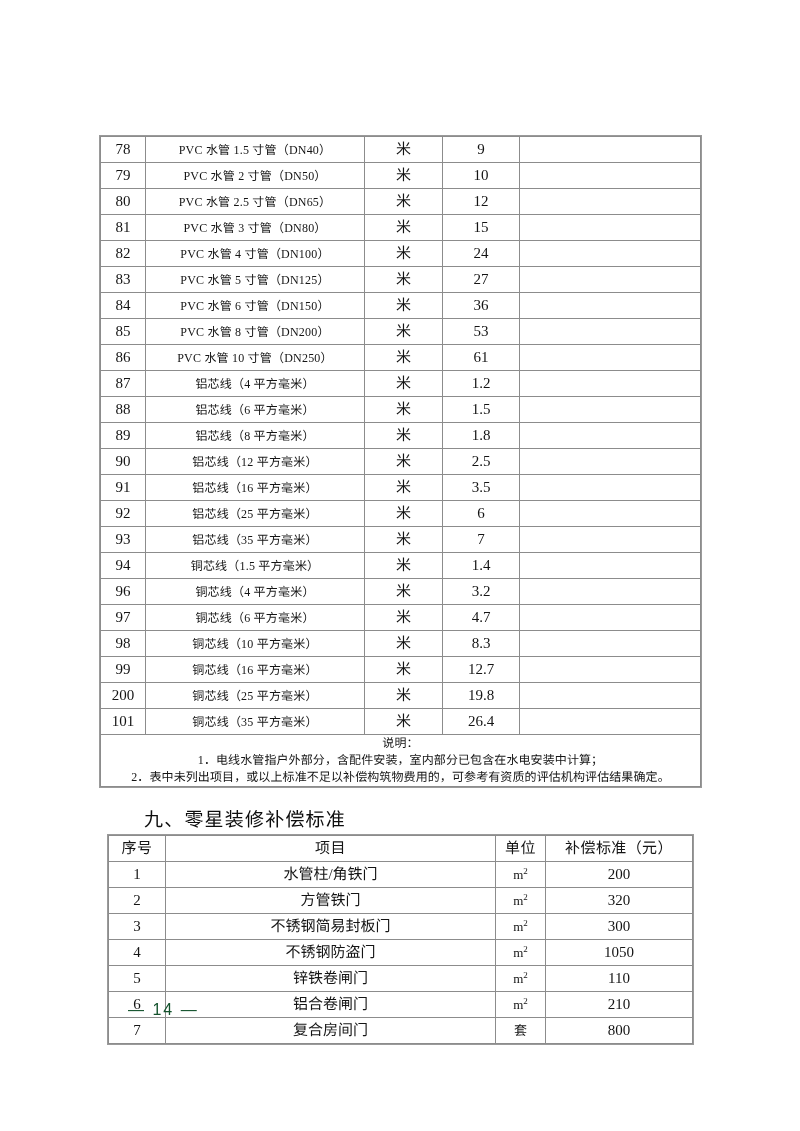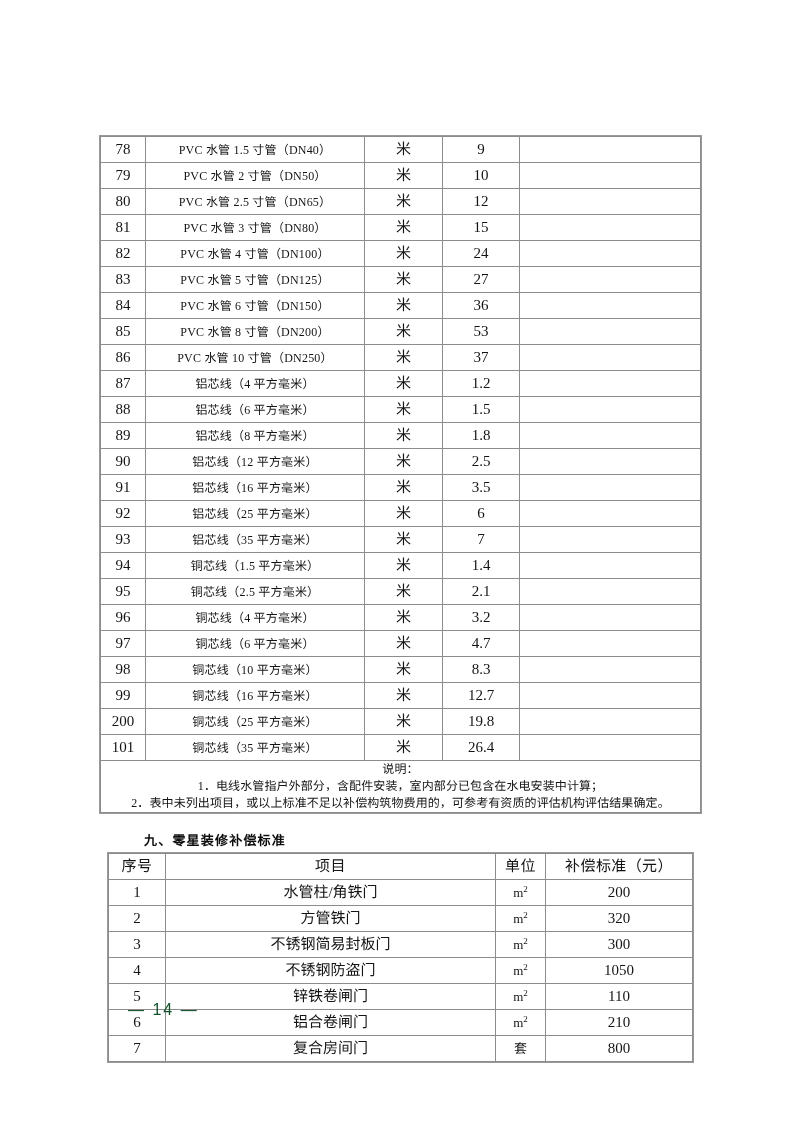--- a/index.html
+++ b/index.html
@@ -89,22 +89,22 @@
     letter-spacing: 0.1px;
   }
 
   .notes-body p {
     margin: 0;
   }
 
   
   .section-heading {
     font-family: "Liberation Sans", "DejaVu Sans", sans-serif;
-    font-weight: bold;
-    font-size: 13px;
+    font-weight: normal;
+    font-size: 19px;
     letter-spacing: 1.2px;
     margin: 17px 0 4px 44px;
     color: #0d0d0d;
     white-space: nowrap;
   }
 
   
   .t2-wrap {
     width: 562px;
     margin-left: 8px;
@@ -219,21 +219,21 @@
             <td class="no">85</td>
             <td class="item">PVC 水管 8 寸管（DN200）</td>
             <td class="unit">米</td>
             <td class="std">53</td>
             <td class="blank"></td>
           </tr>
           <tr>
             <td class="no">86</td>
             <td class="item">PVC 水管 10 寸管（DN250）</td>
             <td class="unit">米</td>
-            <td class="std">37</td>
+            <td class="std">61</td>
             <td class="blank"></td>
           </tr>
           <tr>
             <td class="no">87</td>
             <td class="item">铝芯线（4 平方毫米）</td>
             <td class="unit">米</td>
             <td class="std">1.2</td>
             <td class="blank"></td>
           </tr>
           <tr>
@@ -276,27 +276,20 @@
             <td class="item">铝芯线（35 平方毫米）</td>
             <td class="unit">米</td>
             <td class="std">7</td>
             <td class="blank"></td>
           </tr>
           <tr>
             <td class="no">94</td>
             <td class="item">铜芯线（1.5 平方毫米）</td>
             <td class="unit">米</td>
             <td class="std">1.4</td>
-            <td class="blank"></td>
-          </tr>
-          <tr>
-            <td class="no">95</td>
-            <td class="item">铜芯线（2.5 平方毫米）</td>
-            <td class="unit">米</td>
-            <td class="std">2.1</td>
             <td class="blank"></td>
           </tr>
           <tr>
             <td class="no">96</td>
             <td class="item">铜芯线（4 平方毫米）</td>
             <td class="unit">米</td>
             <td class="std">3.2</td>
             <td class="blank"></td>
           </tr>
           <tr>

